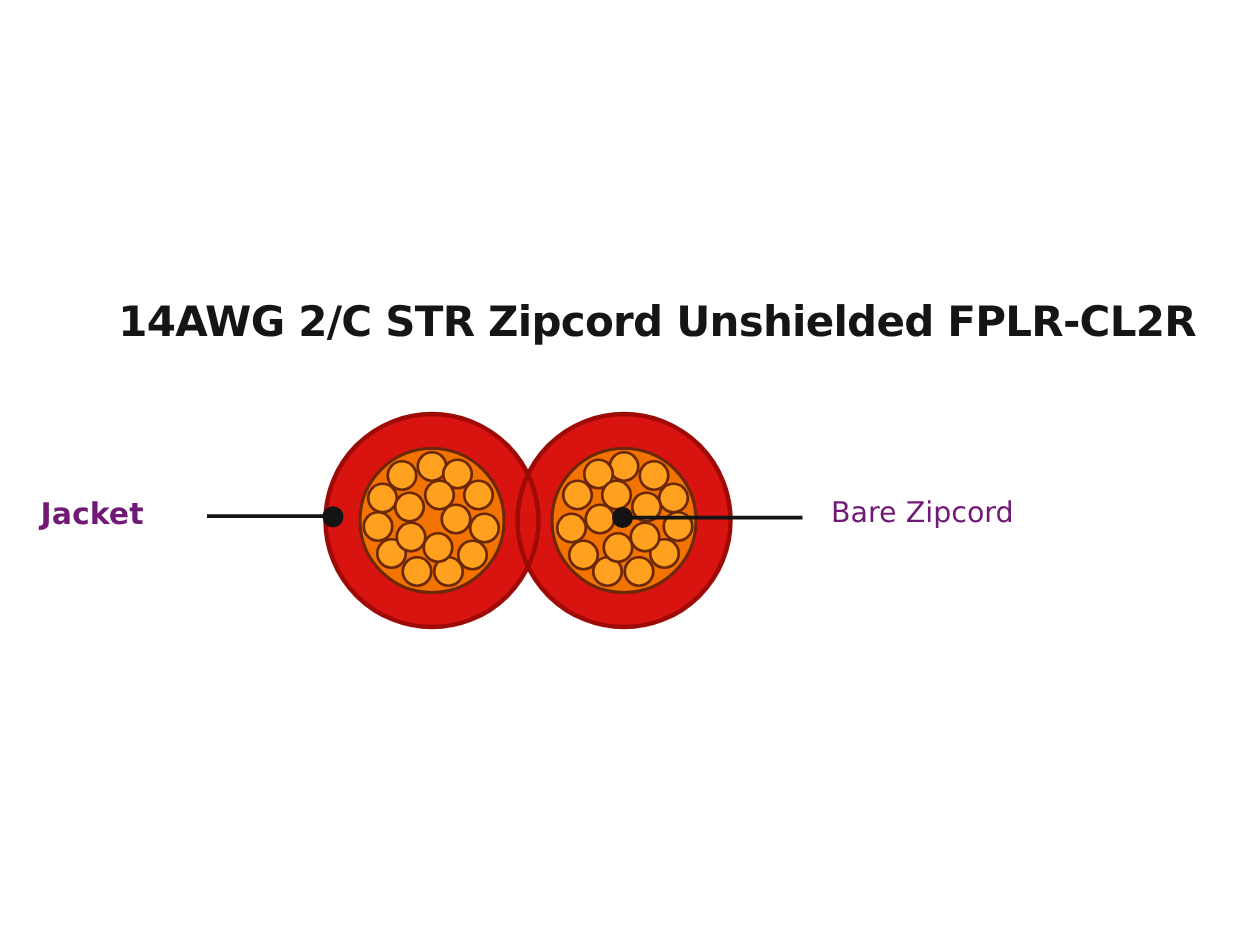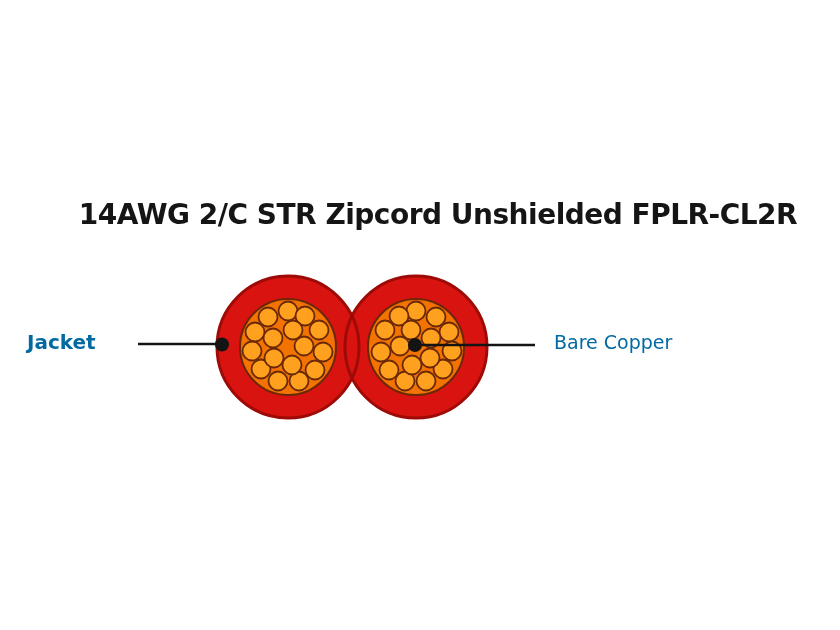--- a/index.html
+++ b/index.html
@@ -27,21 +27,21 @@
   }
   .diagram-svg {
     position: absolute;
     left: 0;
     top: 0;
     width: 840px;
     height: 630px;
   }
   .callout {
     position: absolute;
-    color: #0369a1;
+    color: #701a75;
     font-size: 19px;
     line-height: 19.5px;
     white-space: nowrap;
   }
   .callout .head {
     font-size: 20px;
     font-weight: bold;
   }
   .callout-left  { left: 27px;  top: 333px; }
   .callout-right { left: 554px; top: 333px; }
@@ -96,16 +96,16 @@
       <circle cx="222" cy="344.5" r="7" fill="#141414"></circle>
       <line x1="415" y1="345" x2="535" y2="345" stroke="#141414" stroke-width="2.5"></line>
       <circle cx="415" cy="345" r="7" fill="#141414"></circle>
     </svg>
 
   <div class="callout callout-left">
     <div class="head">Jacket</div>
   </div>
 
   <div class="callout callout-right">
-    <div>Bare Copper</div>
+    <div>Bare Zipcord</div>
   </div>
 
 </div>
 
 </body></html>

